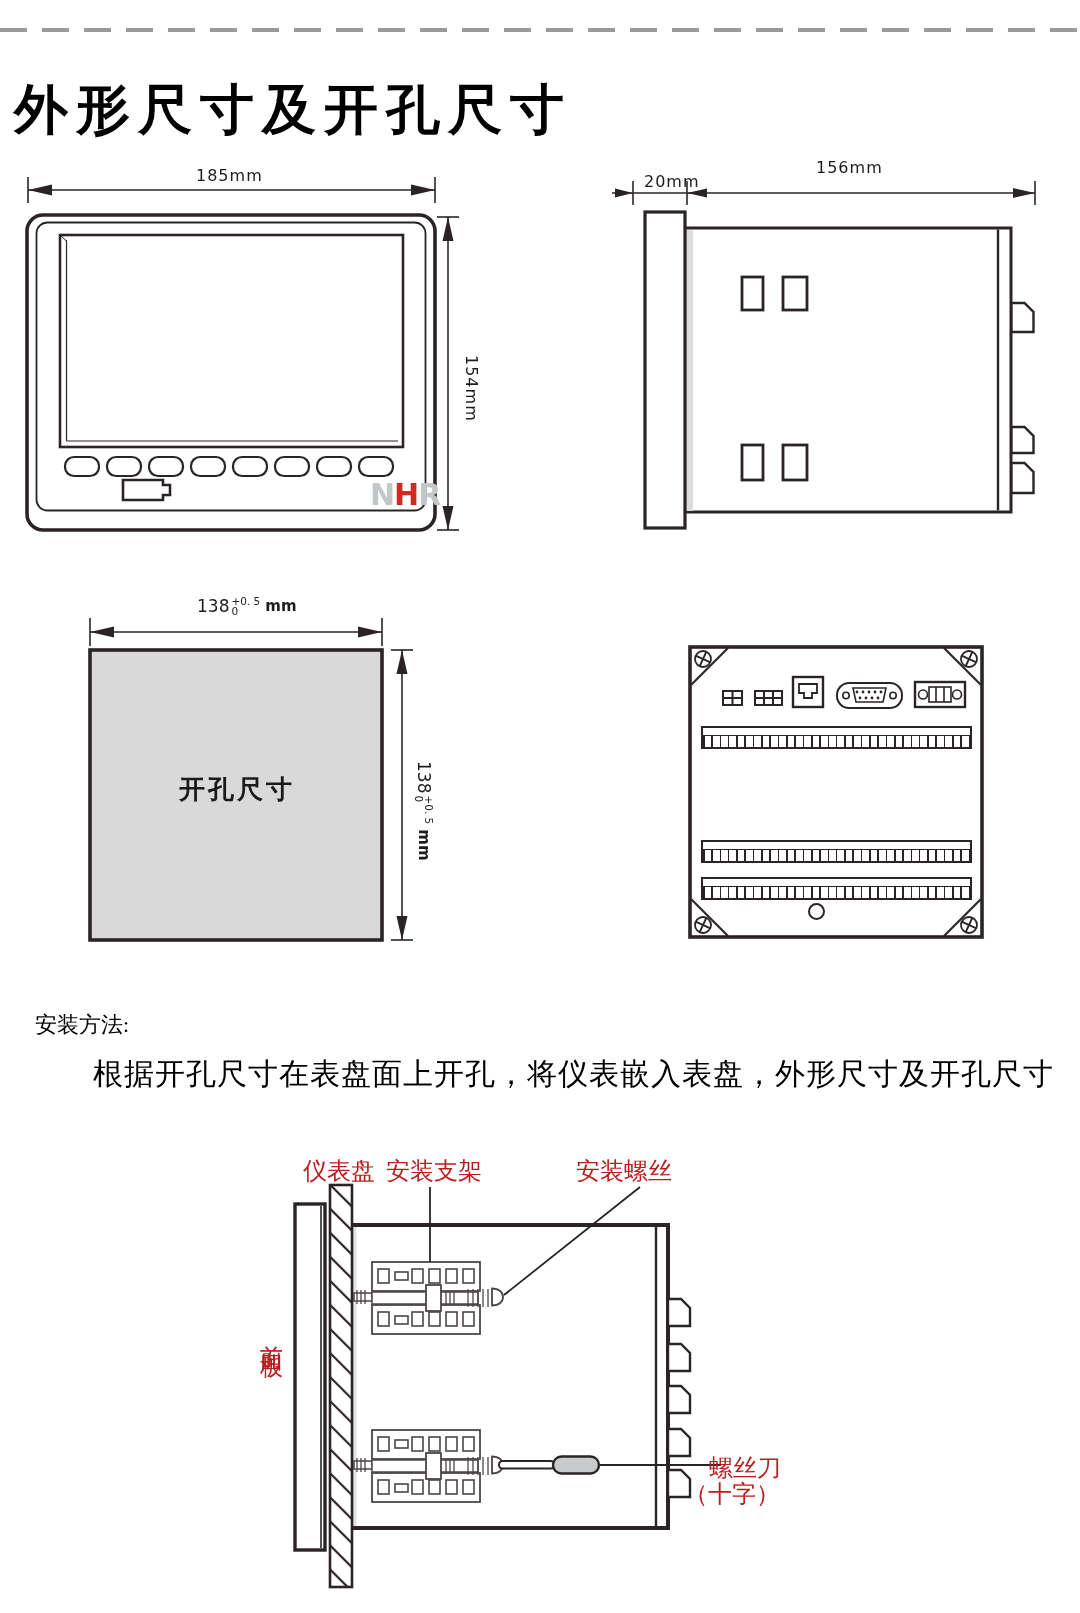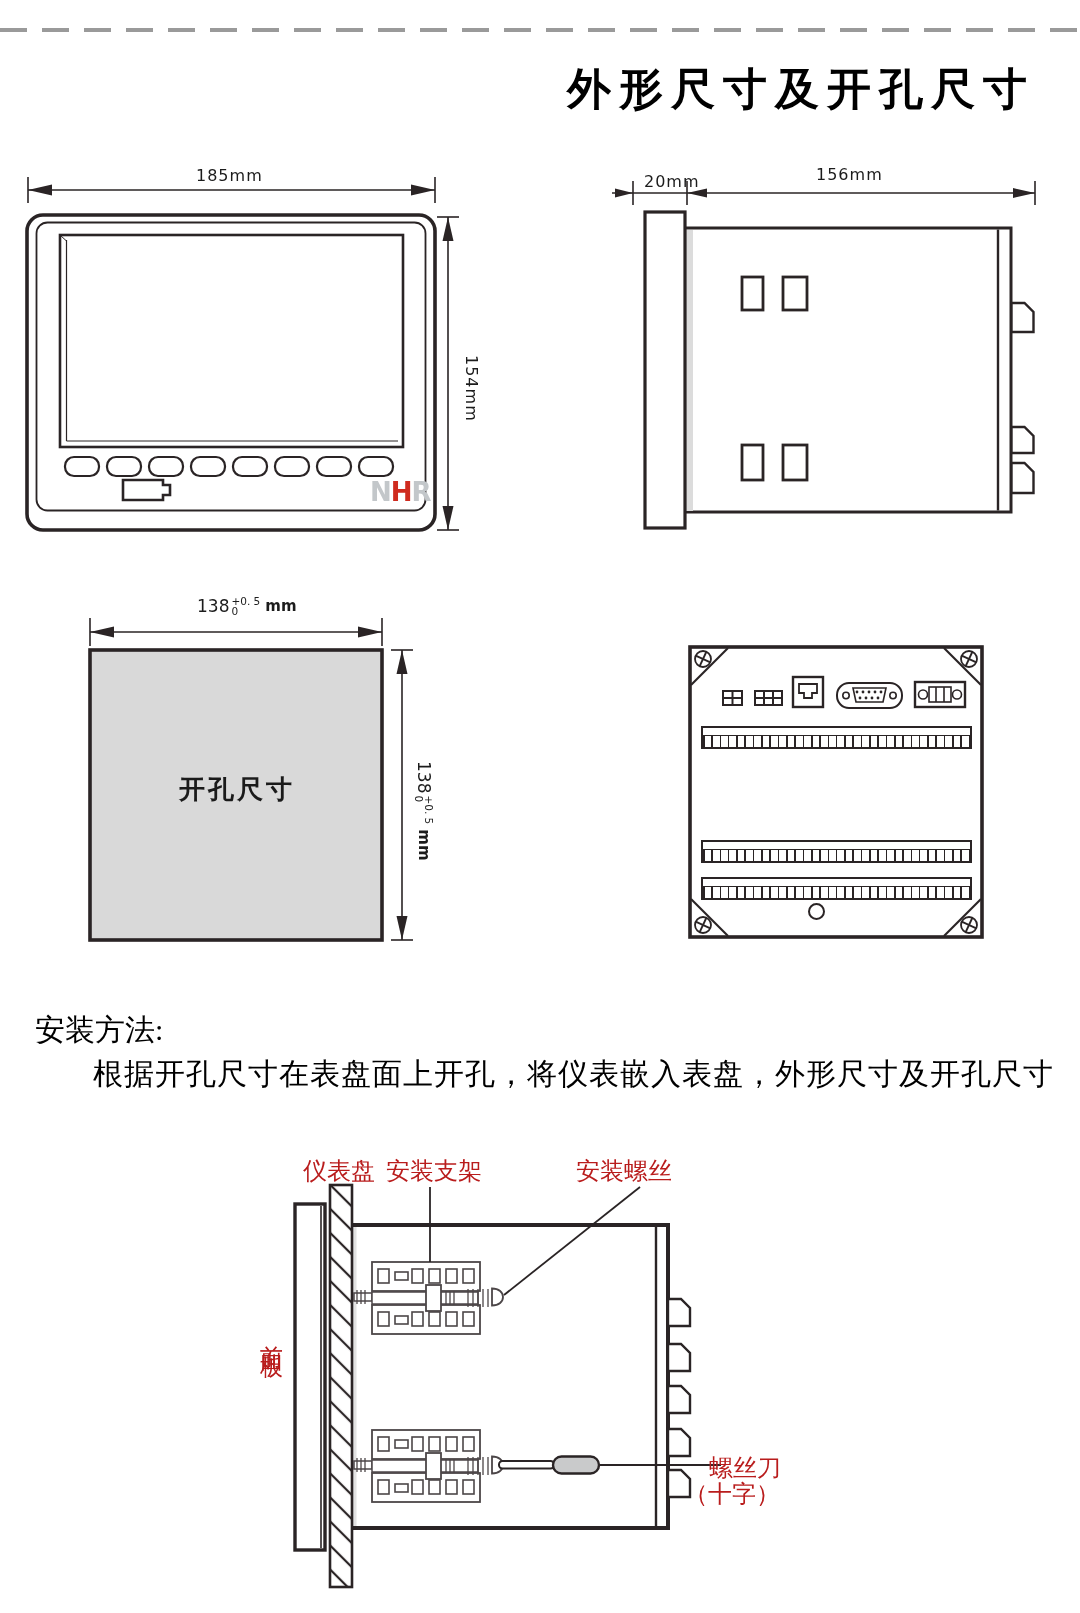--- a/index.html
+++ b/index.html
@@ -1,35 +1,35 @@
 <!DOCTYPE html>
 <html><head>
 <meta charset="utf-8">
 <style>
   html,body{margin:0;padding:0;background:#fff}
   .canvas{position:relative;width:1080px;height:1613px;background:#fff;overflow:hidden;
           font-family:"DejaVu Sans","Liberation Sans",sans-serif;color:#000}
   svg.fig{position:absolute;overflow:visible}
   .top-dash{position:absolute;left:0;top:28px;width:1080px;height:4px;
             background:repeating-linear-gradient(90deg,#9a9a9a 0,#9a9a9a 27px,transparent 27px,transparent 42px)}
-  .title{position:absolute;left:0;top:60px;width:1035px;margin:0;text-align:right;
-         font-size:44px;font-weight:bold;letter-spacing:8px;color:#000}
+  .title{position:absolute;left:0;top:60px;width:1035px;margin:14px;text-align:left;
+         font-size:54px;font-weight:bold;letter-spacing:8px;color:#000}
   .dim-label{position:absolute;font-size:16px;color:#1c1c1c;letter-spacing:1px;white-space:nowrap;text-align:center}
   .rot90{transform:rotate(90deg);transform-origin:0 0}
   .tol-label{position:absolute;display:flex;align-items:center;font-size:17px;color:#1c1c1c;white-space:nowrap}
   .tol-stack{display:flex;flex-direction:column;font-size:10.5px;line-height:10px;margin:0 3px 0 2px}
   .tol-unit{font-size:15px;font-weight:bold;margin-left:2px}
   .cutout-label{position:absolute;font-family:"Liberation Serif","DejaVu Serif",serif;font-weight:bold;
                 font-size:26px;letter-spacing:3px;color:#1a1a1a;white-space:nowrap}
   .cn-text{position:absolute;font-family:"Liberation Serif","DejaVu Serif",serif;color:#000;white-space:nowrap}
-  .heading{font-size:30px}
+  .heading{font-size:22px}
   .para{font-size:30px;letter-spacing:1px}
   .fig-label{position:absolute;font-family:Liberation Serif, serif;font-size:24px;color:#b91c1c;white-space:nowrap}
   .vertical-label{writing-mode:vertical-rl;letter-spacing:5px;font-size:23px}
-  .nhr{position:absolute;font-weight:800;font-size:26px;letter-spacing:-1px;white-space:nowrap}
+  .nhr{position:absolute;font-weight:800;font-size:30px;letter-spacing:-1px;white-space:nowrap}
   .nhr .g{color:#c3c7ca}
   .nhr .r{color:#cf2b1f}
   .strip{position:absolute;width:271px;height:23px;background:#fff;border:2px solid #2a2425;box-sizing:border-box}
   .cells{position:absolute;left:0;right:0;bottom:0;height:11px;border-top:1.8px solid #2a2425;
          background:repeating-linear-gradient(90deg,#2a2425 0,#2a2425 1.6px,transparent 1.6px,transparent 8.3px)}
   .rear-circle{position:absolute;width:13px;height:13px;border:2.2px solid #2a2425;border-radius:50%;background:#fff}
 </style>
 </head>
 <body>
 
@@ -105,21 +105,21 @@
       <g stroke-width="2.4" fill="#fff">
         <path d="M421.5,153 h13 l9,9 v20 h-22 z"></path>
         <path d="M421.5,277 h13 l9,9 v17 h-22 z"></path>
         <path d="M421.5,313 h13 l9,9 v21 h-22 z"></path>
       </g>
 
       <rect x="55" y="62" width="40" height="316" stroke-width="3.2" fill="#fff"></rect>
     </g>
   </svg>
   <div class="dim-label" style="left:644px;top:172px;width:46px">20mm</div>
-  <div class="dim-label" style="left:816px;top:165px;width:60px">156mm</div>
+  <div class="dim-label" style="left:816px;top:158px;width:60px">156mm</div>
 
   <svg class="fig" style="left:60px;top:570px" width="400" height="380" viewBox="0 0 400 380">
     <g stroke="#2a2425" fill="none">
       <line x1="30" y1="62" x2="322" y2="62" stroke-width="1.6"></line>
       <line x1="30" y1="48" x2="30" y2="76" stroke-width="1.6"></line>
       <line x1="322" y1="48" x2="322" y2="76" stroke-width="1.6"></line>
       <polygon points="30,62 54,56.5 54,67.5" fill="#2a2425" stroke="none"></polygon>
       <polygon points="322,62 298,56.5 298,67.5" fill="#2a2425" stroke="none"></polygon>
       <rect x="30" y="80" width="292" height="290" stroke-width="3.6" fill="#d9d9d9"></rect>
       <line x1="342" y1="80" x2="342" y2="370" stroke-width="1.6"></line>

